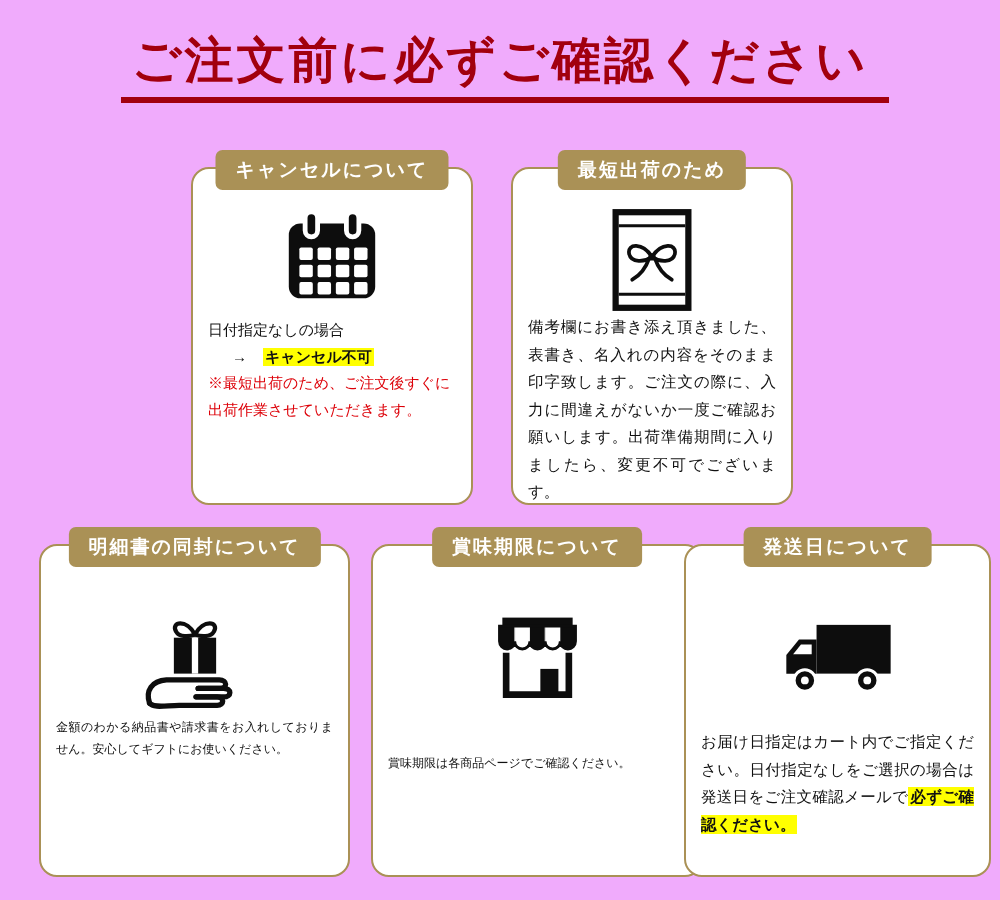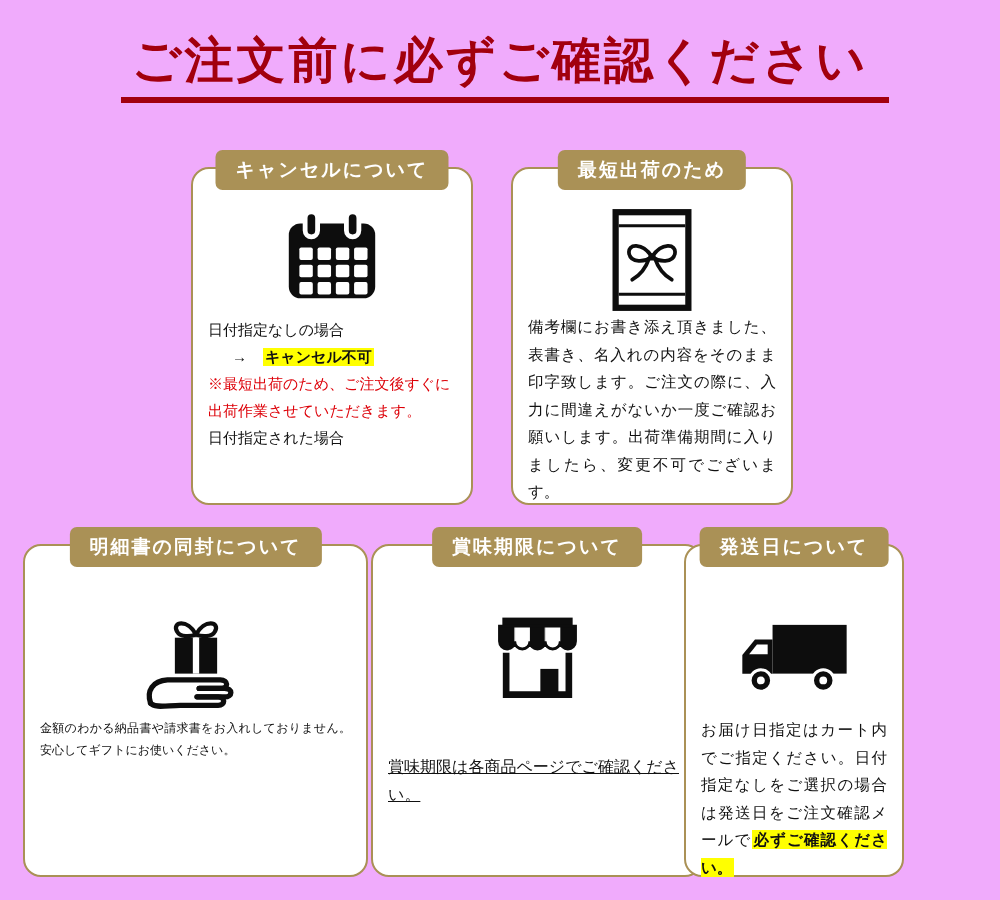--- a/index.html
+++ b/index.html
@@ -29,40 +29,40 @@
     background:#aa9156; color:#ffffff;
     font-size:19px; font-weight:bold; letter-spacing:2px;
     padding:7px 20px; border-radius:7px; white-space:nowrap;
   }
   .icon-wrap { width:100%; display:flex; justify-content:center; }
 
   .card-text { padding:0 15px; color:#111111; }
 
   #card-cancel   { left:191px; top:167px; width:282px; height:338px; }
   #card-noshi    { left:511px; top:167px; width:282px; height:338px; }
-  #card-statement{ left:23px;  top:544px; width:345px; height:333px; }
+  #card-statement{ left:39px;  top:544px; width:311px; height:333px;font-family:Liberation Mono, monospace; }
   #card-expiry   { left:371px; top:544px; width:332px; height:333px; }
-  #card-shipping { left:684px; top:544px; width:220px; height:333px; }
+  #card-shipping { left:684px; top:544px; width:307px; height:333px; }
 
   #card-cancel .icon-wrap    { margin-top:40px; }
   #card-noshi .icon-wrap     { margin-top:38px; }
   #card-statement .icon-wrap { margin-top:60px; }
   #card-expiry .icon-wrap    { margin-top:64px; }
   #card-shipping .icon-wrap  { margin-top:74px; }
 
   #card-cancel .card-text    { margin-top:12px; font-size:15px;   line-height:1.8; }
   #card-noshi .card-text     { font-size:15.5px; line-height:1.78; text-align:justify; }
   #card-statement .card-text { font-size:12px; line-height:1.8;  text-align:justify; }
-  #card-expiry .card-text    { margin-top:48px; font-size:16px;   line-height:1.75;text-decoration:underline; }
-  #card-shipping .card-text  { margin-top:18px; font-size:15.5px; line-height:1.78; text-align:justify; }
+  #card-expiry .card-text    { margin-top:48px; font-size:12px;   line-height:1.75; }
+  #card-shipping .card-text  { margin-top:30px; font-size:15.5px; line-height:1.78; text-align:justify; }
 
   .res-line { padding-left:24px; }
   .arrow { margin-right:16px; }
   .hl { background:#ffff00; font-weight:bold; padding:1px 2px; }
-  .red-note { color:#dd0008; }
+  .red-note { color:#dd0008;font-family:Liberation Mono, monospace; }
 </style>
 </head>
 <body>
 
 <div class="page">
 
   <div class="page-title">ご注文前に必ずご確認ください</div>
   <div class="title-rule"></div>
 
   <div class="card" id="card-cancel">
@@ -85,21 +85,20 @@
             <rect x="35" y="76" width="14" height="13" rx="2"></rect>
             <rect x="54" y="76" width="14" height="13" rx="2"></rect>
             <rect x="73" y="76" width="14" height="13" rx="2"></rect>
         </g>
       </svg>
     </div>
     <div class="card-text">
       <p>日付指定なしの場合</p>
       <p class="res-line"><span class="arrow">→</span><span class="hl">キャンセル不可</span></p>
       <p class="red-note">※最短出荷のため、ご注文後すぐに出荷作業させていただきます。</p>
-      <p>日付指定された場合</p>
     </div>
   </div>
 
   <div class="card" id="card-noshi">
     <div class="pill">最短出荷のため</div>
     <div class="icon-wrap">
       <svg width="104" height="106" viewBox="0 0 100 102" aria-hidden="true">
         <rect x="15" y="5" width="70" height="92" fill="none" stroke="#0d0d0d" stroke-width="6"></rect>
         <line x1="18" y1="18" x2="82" y2="18" stroke="#0d0d0d" stroke-width="3"></line>
         <line x1="18" y1="84" x2="82" y2="84" stroke="#0d0d0d" stroke-width="3"></line>

